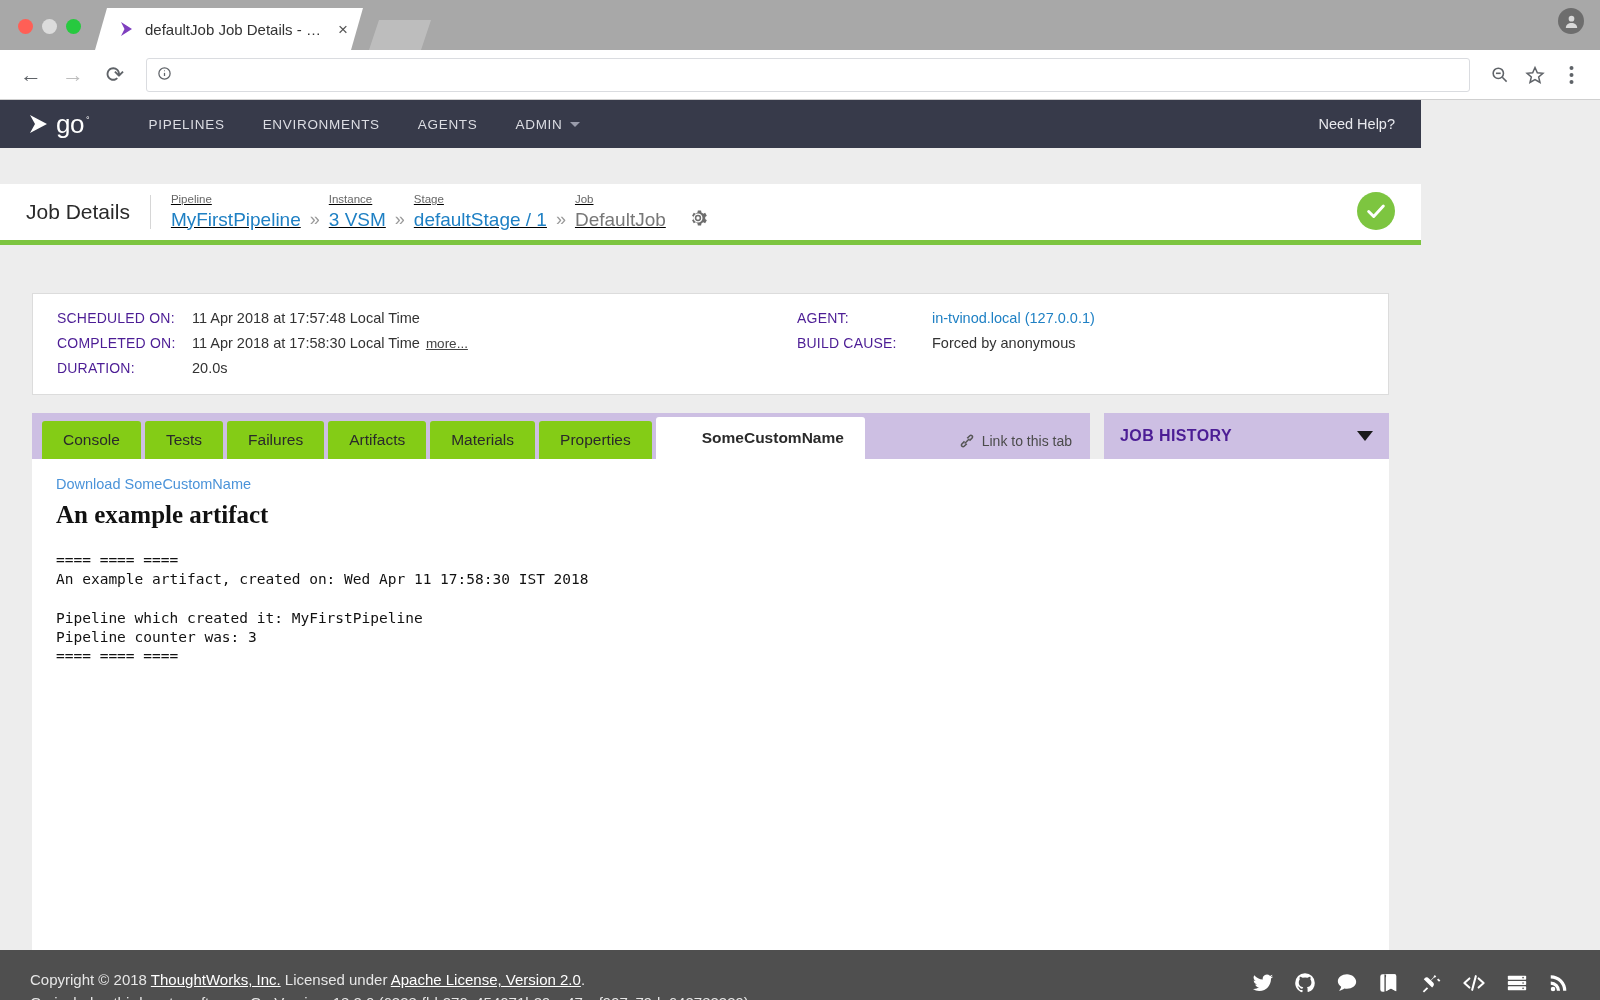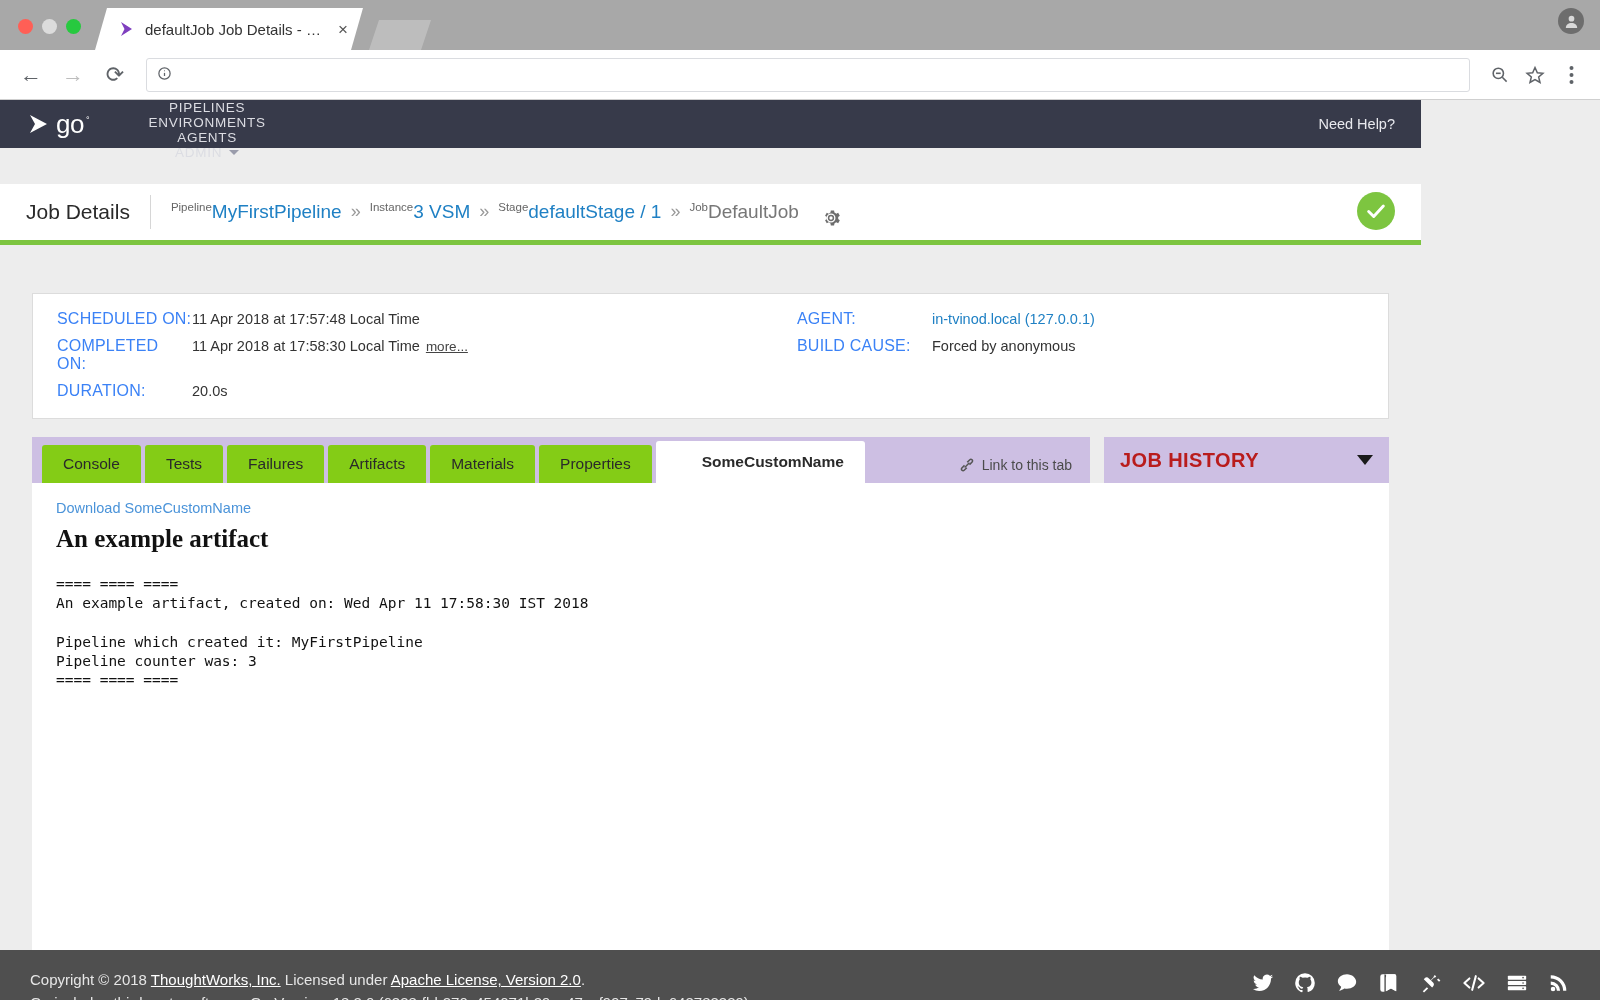--- a/index.html
+++ b/index.html
@@ -84,21 +84,21 @@
 
   .go-nav {
     height: 48px; background: #373a4a; display: flex;
     align-items: center; padding: 0 26px; flex: 0 0 48px;
   }
   .go-logo { display: flex; align-items: center; gap: 4px; margin-right: 40px; }
   .go-logo .wordmark {
     font-size: 26px; color: #fff; font-weight: 300;
     letter-spacing: -0.5px; line-height: 1;
   }
-  .go-nav-items { display: flex; align-items: center; height: 100%; flex-direction: column; }
+  .go-nav-items { display: flex; align-items: center; height: 100%; }
   .go-nav-item {
     color: #dcdde3; font-size: 13.5px; letter-spacing: 0.7px;
     padding: 0 19px; height: 100%; display: flex; align-items: center;
     cursor: pointer; text-transform: uppercase;
   }
   .caret-down {
     width: 0; height: 0; margin-left: 7px;
     border-left: 5px solid transparent; border-right: 5px solid transparent;
     border-top: 5px solid #9a9cab;
   }
@@ -110,21 +110,21 @@
   .page-header {
     background: #fff; height: 56px; position: relative;
     display: flex; align-items: center; padding: 0 26px;
     border-bottom: 5px solid #7dc540; flex: 0 0 61px;
   }
   .page-title { font-size: 21px; color: #2a2a2a; font-weight: normal; }
   .hdr-divider {
     width: 1px; height: 34px; background: #d6d6d6; margin: 0 20px;
   }
   .crumbs { display: flex; align-items: flex-end; gap: 0; }
-  .crumb { display: flex; flex-direction: row; line-height: 1.15; }
+  .crumb { display: flex; flex-direction: column; line-height: 1.15; text-decoration: underline; }
   .crumb-label {
     font-size: 11.5px; color: #666; margin-bottom: 2px;
   }
   .crumb-value { font-size: 19px; color: #1f80c4; }
   .crumb-value.muted { color: #777; }
   .crumb-sep {
     font-size: 18px; color: #9a9a9a; margin: 0 9px 1px 9px;
     align-self: flex-end;
   }
   .gear-btn {
@@ -144,22 +144,22 @@
   }
 
   .job-summary {
     background: #fff; border: 1px solid #dcdcdc;
     display: flex; padding: 16px 24px 18px 24px; flex: 0 0 auto;
   }
   .sum-col { display: flex; flex-direction: column; gap: 9px; }
   .sum-col.left { width: 740px; }
   .sum-row { display: flex; align-items: baseline; font-size: 14.5px; }
   .sum-key {
-    width: 135px; color: #3b82f6; text-transform: uppercase;
-    letter-spacing: 0.2px; font-size: 16px;
+    width: 135px; color: #4c1d95; text-transform: uppercase;
+    letter-spacing: 0.2px; font-size: 14px;
   }
   .sum-val { color: #333; }
   .sum-val a, .link { color: #1f80c4; text-decoration: none; cursor: pointer; }
   .more-link {
     color: #444; text-decoration: underline; margin-left: 6px;
     font-size: 13.5px; cursor: pointer;
   }
 
   .tabs-row { display: flex; align-items: flex-end; margin-top: 18px; flex: 0 0 auto; }
   .tabs-bar {
@@ -180,21 +180,21 @@
   }
   .link-to-tab {
     margin-left: auto; margin-right: 18px; margin-bottom: 10px;
     display: flex; align-items: center; gap: 7px;
     font-size: 14px; color: #4b4b4b; cursor: pointer; justify-content: space-between;
   }
   .job-history {
     width: 285px; height: 46px; margin-left: 14px;
     background: #cdbfe3; display: flex; align-items: center;
     justify-content: space-between; padding: 0 16px;
-    font-size: 20px; font-weight: bold; color: #b91c1c;
+    font-size: 16px; font-weight: bold; color: #4c1d95;
     letter-spacing: 0.4px; cursor: pointer;
   }
   .jh-caret {
     width: 0; height: 0;
     border-left: 8px solid transparent; border-right: 8px solid transparent;
     border-top: 10px solid #1a1a1a;
   }
 
   .tab-panel {
     background: #fff; flex: 1; padding: 16px 24px;

